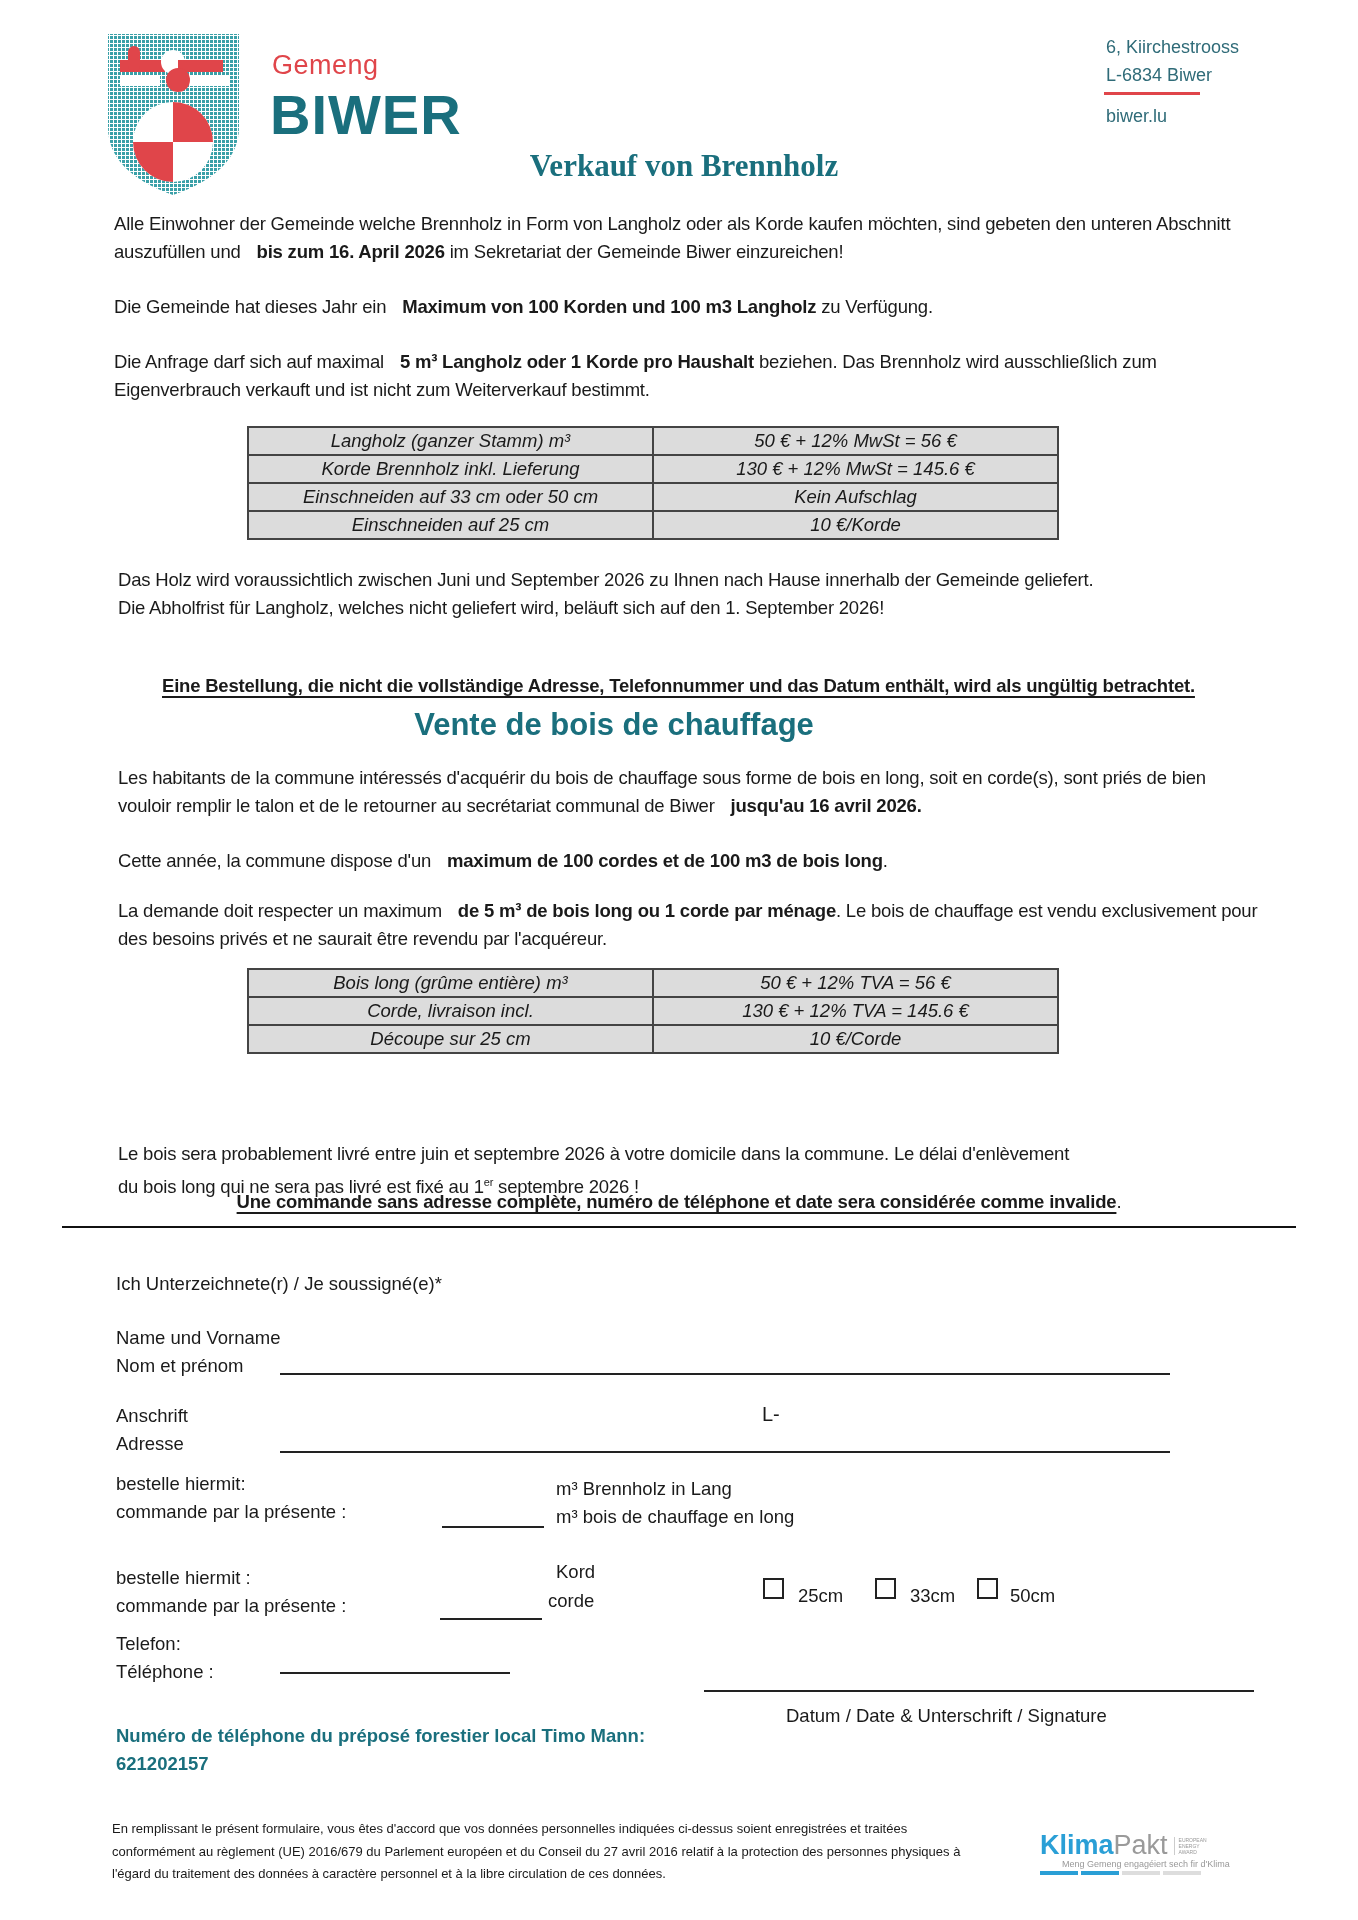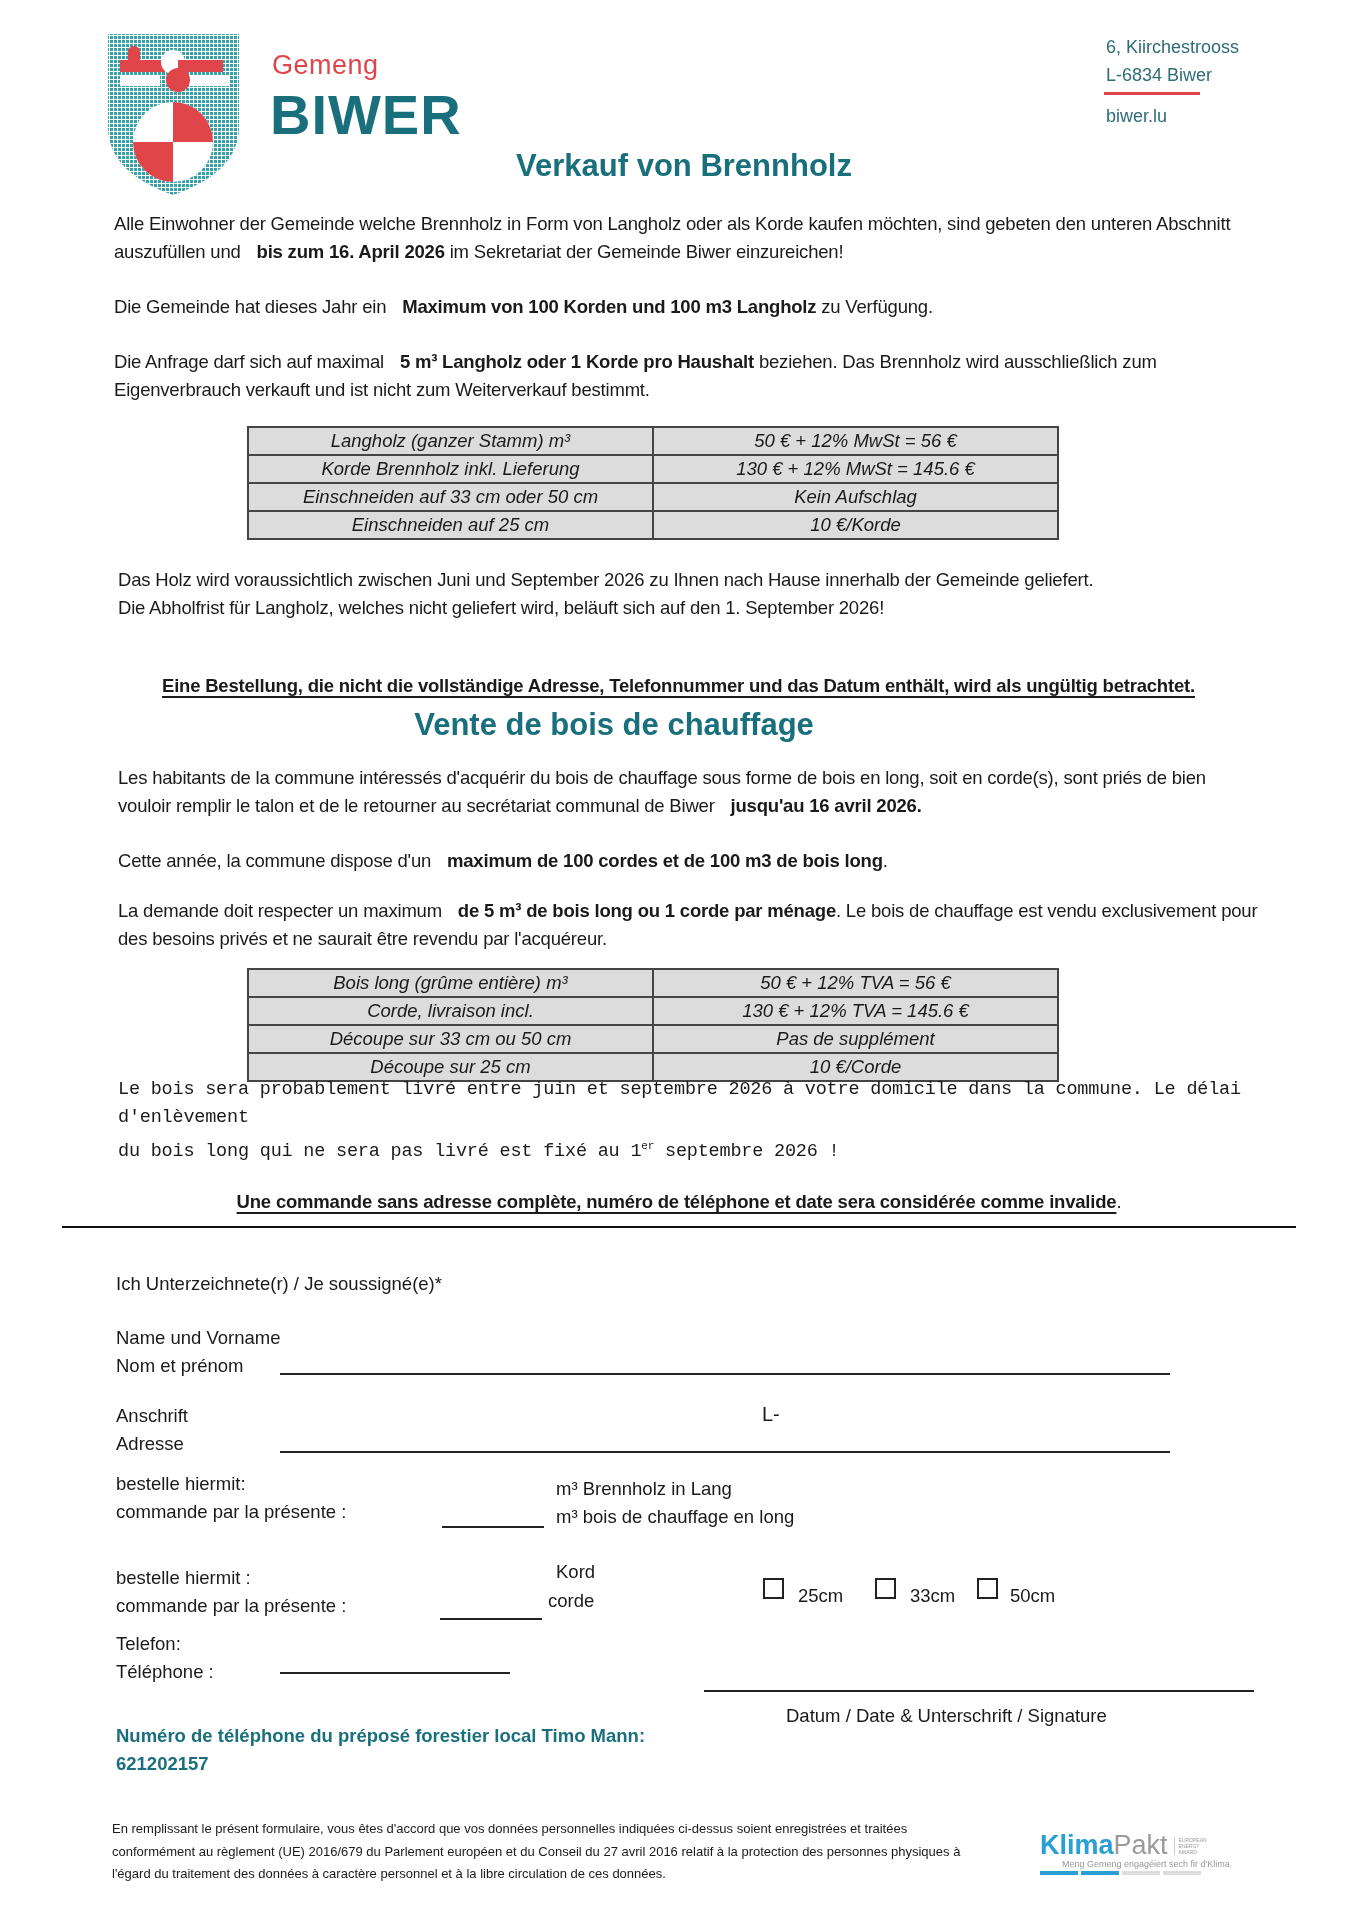--- a/index.html
+++ b/index.html
@@ -63,21 +63,21 @@
 <div class="abs" id="gemeng">Gemeng</div>
 <div class="abs" id="biwer">BIWER</div>
 
 <div class="abs" id="addr">
   <div>6, Kiirchestrooss</div>
   <div>L-6834 Biwer</div>
 </div>
 <div class="abs" id="addr-rule"></div>
 <div class="abs" id="web">biwer.lu</div>
 
-<h1 class="title" id="title-de" style="left:0;width:1358px;padding-left:0;text-indent:0;"><span style="display:inline-block;margin-left:10px;">Verkauf von Brennholz</span></h1>
+<h1 class="title" id="title-de" style="left:0;width:1358px;padding-left:0;text-indent:0;"><span style="display:inline-block;margin-left:10px;font-family:Liberation Serif, serif;">Verkauf von Brennholz</span></h1>
 
 <div class="p" style="top:210px;">
   <span>Alle Einwohner der Gemeinde welche Brennholz in Form von Langholz oder als Korde kaufen möchten, sind gebeten den unteren Abschnitt auszufüllen und </span><b>bis zum 16. April 2026</b><span> im Sekretariat der Gemeinde Biwer einzureichen!</span>
 </div>
 <div class="p" style="top:293px;">
   <span>Die Gemeinde hat dieses Jahr ein </span><b>Maximum von 100 Korden und 100 m3 Langholz</b><span> zu Verfügung.</span>
 </div>
 <div class="p" style="top:348px;">
   <span>Die Anfrage darf sich auf maximal </span><b>5 m³ Langholz oder 1 Korde pro Haushalt</b><span> beziehen. Das Brennholz wird ausschließlich zum Eigenverbrauch verkauft und ist nicht zum Weiterverkauf bestimmt.</span>
 </div>
@@ -127,31 +127,27 @@
   <tbody>
       <tr>
         <td>Bois long (grûme entière) m³</td>
         <td>50 € + 12% TVA = 56 €</td>
       </tr>
   <tr>
         <td>Corde, livraison incl.</td>
         <td>130 € + 12% TVA = 145.6 €</td>
       </tr>
   <tr>
-        <td>Découpe sur 33 cm ou 50 cm</td>
-        <td>Pas de supplément</td>
-      </tr>
-  <tr>
         <td>Découpe sur 25 cm</td>
         <td>10 €/Corde</td>
       </tr>
 </tbody>
   </table>
 
-<div class="p p2" style="top:1076px;font-family:Liberation Mono, monospace;">
+<div class="p p2" style="top:1140px;">
   <div>Le bois sera probablement livré entre juin et septembre 2026 à votre domicile dans la commune. Le délai d'enlèvement</div>
   <div><span>du bois long qui ne sera pas livré est fixé au 1</span><sup style="font-size:11px;">er</sup><span> septembre 2026 !</span></div>
 </div>
 <div class="p" style="top:1188px;left:0;width:1358px;text-align:center;">
   <span class="ul">Une commande sans adresse complète, numéro de téléphone et date sera considérée comme invalide</span><span>.</span>
 </div>
 
 <div class="rule" style="left:62px;top:1226px;width:1234px;"></div>
 
 <div class="lbl" style="left:116px;top:1270px;">Ich Unterzeichnete(r) / Je soussigné(e)*</div>

